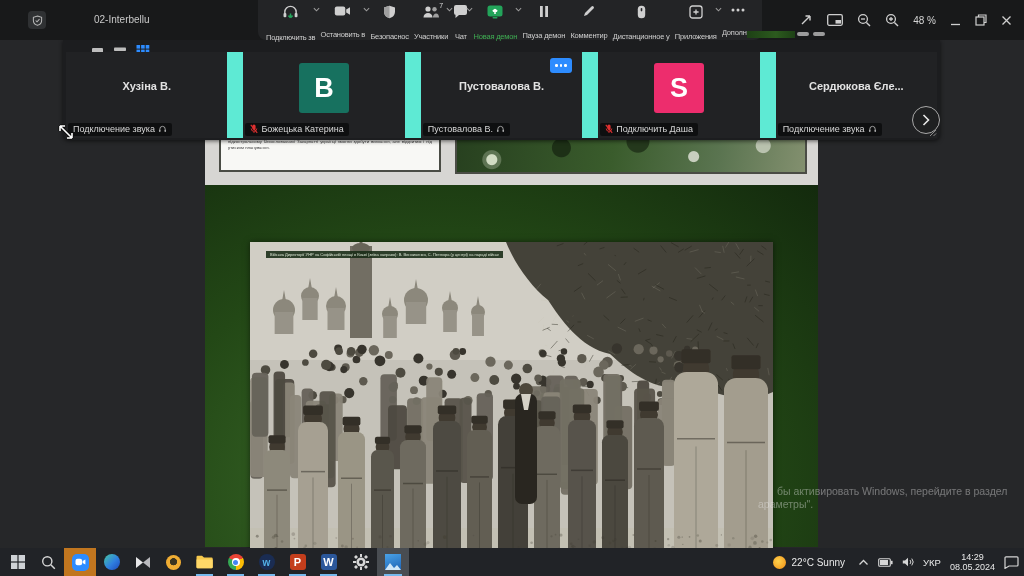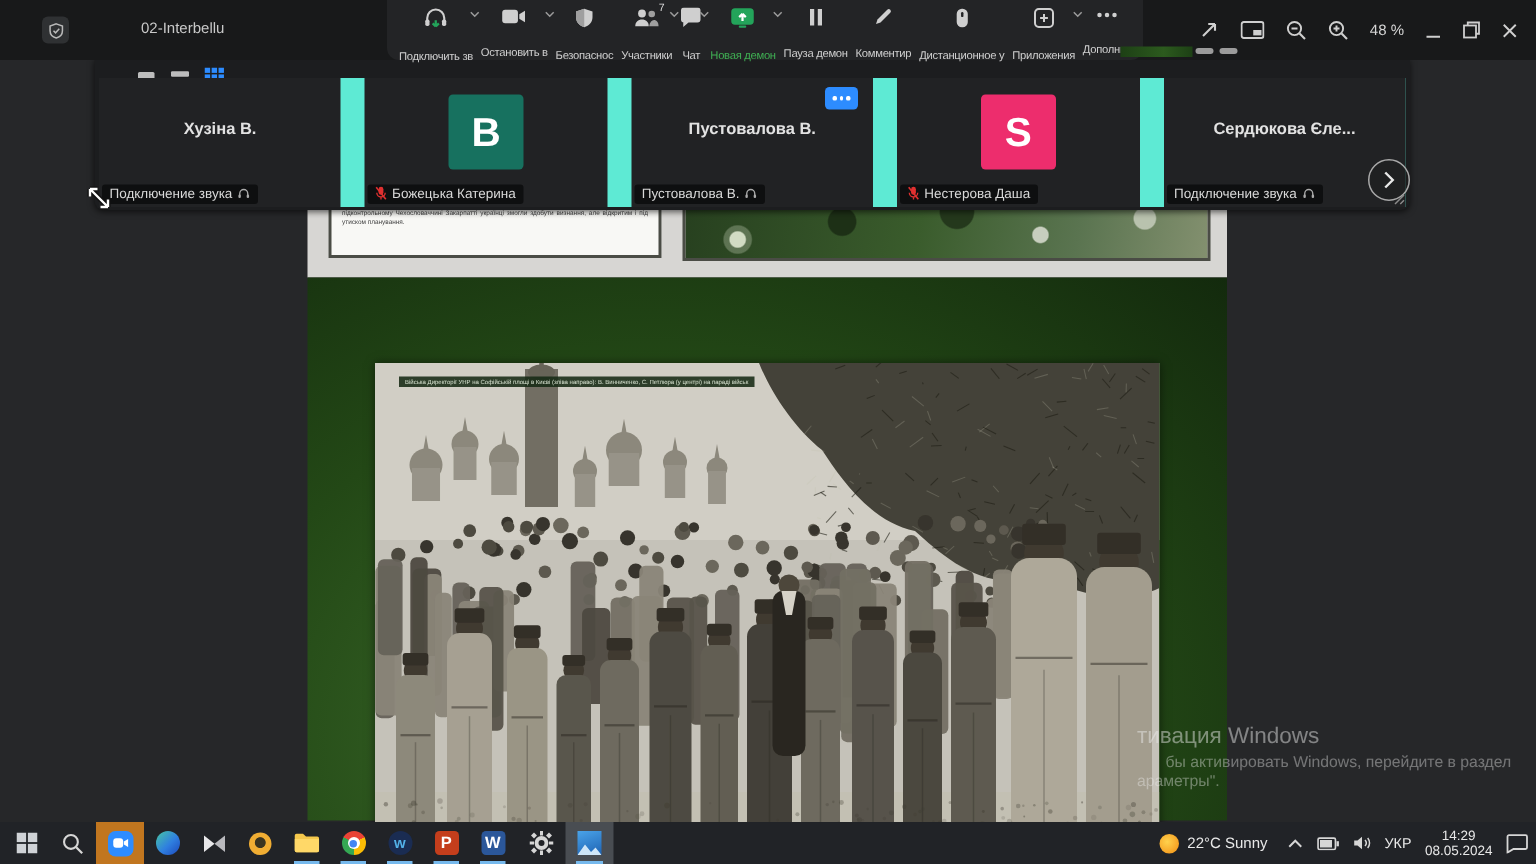--- a/index.html
+++ b/index.html
@@ -676,21 +676,20 @@
             <circle cx="259.75839929504247" cy="314.3585315003798" r="0.780728689246219" fill="rgba(58,56,46,0.2831723448928317)"></circle>
             <circle cx="239.88373676309536" cy="327.49231099127434" r="1.6917161774317346" fill="rgba(58,56,46,0.18318325272909516)"></circle>
             <rect x="0" y="0" width="523" height="336" fill="rgba(128,118,92,0.07)"></rect>
           </svg>
         <div class="caption">Війська Директорії УНР на Софійській площі в Києві (зліва направо): В. Винниченко, С. Петлюра (у центрі) на параді військ</div>
       </div>
     </div>
   </div>
 
   <div class="abs activation">
-    <div class="act1">тивация Windows</div>
     <div class="act2">бы активировать Windows, перейдите в раздел</div>
     <div class="act3">араметры".</div>
   </div>
 
   <div class="abs toolbar"></div>
 
   <div class="abs meet-info">
     <svg width="11" height="11" viewBox="0 0 12 12">
       <path d="M6 1 L10.5 2.5 V6 C10.5 9 8.5 10.6 6 11.3 C3.5 10.6 1.5 9 1.5 6 V2.5 Z" fill="none" stroke="#b9b9b9" stroke-width="1.1"></path>
       <path d="M4 6 L5.5 7.5 L8.2 4.6" fill="none" stroke="#b9b9b9" stroke-width="1.1"></path>
@@ -945,21 +944,21 @@
       <div class="tile">
         <div class="avatar" style="background:#ed2d6d;">
           <span>S</span>
         </div>
         <div class="tile-label">
           <svg width="8" height="10" viewBox="0 0 8 10">
               <rect x="2.4" y="0.5" width="3.2" height="5.4" rx="1.6" fill="#e03030"></rect>
               <path d="M1.2 4.5 a2.8 2.8 0 0 0 5.6 0 M4 7.3 V9" stroke="#e03030" stroke-width="0.9" fill="none"></path>
               <path d="M0.8 0.8 L7.2 8.8" stroke="#e03030" stroke-width="1.1"></path>
             </svg>
-          <span>Нестерова Даша</span>
+          <span>Подключить Даша</span>
         </div>
       </div>
 
       <div class="tile">
         <div class="tile-name">Сердюкова Єле...</div>
         <div class="tile-label">
           <span>Подключение звука</span>
           <svg width="9" height="8" viewBox="0 0 10 9">
               <path d="M2 6 V4.5 a3 3 0 0 1 6 0 V6" fill="none" stroke="#aaa" stroke-width="1"></path>
               <rect x="1" y="5.3" width="1.8" height="2.6" rx="0.8" fill="#aaa"></rect>

